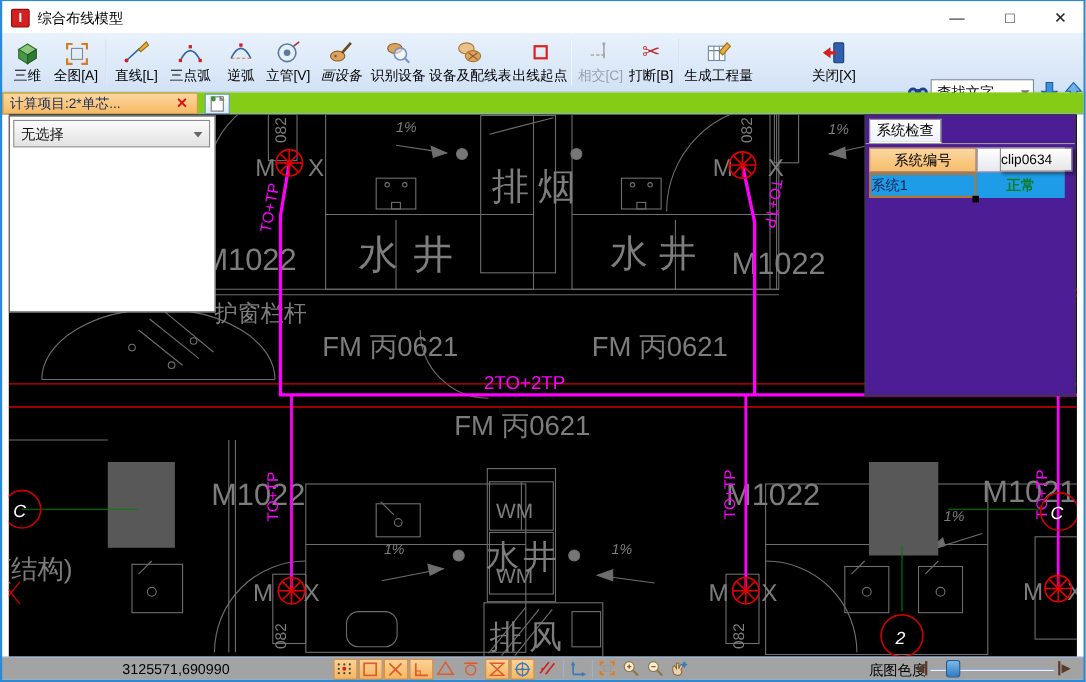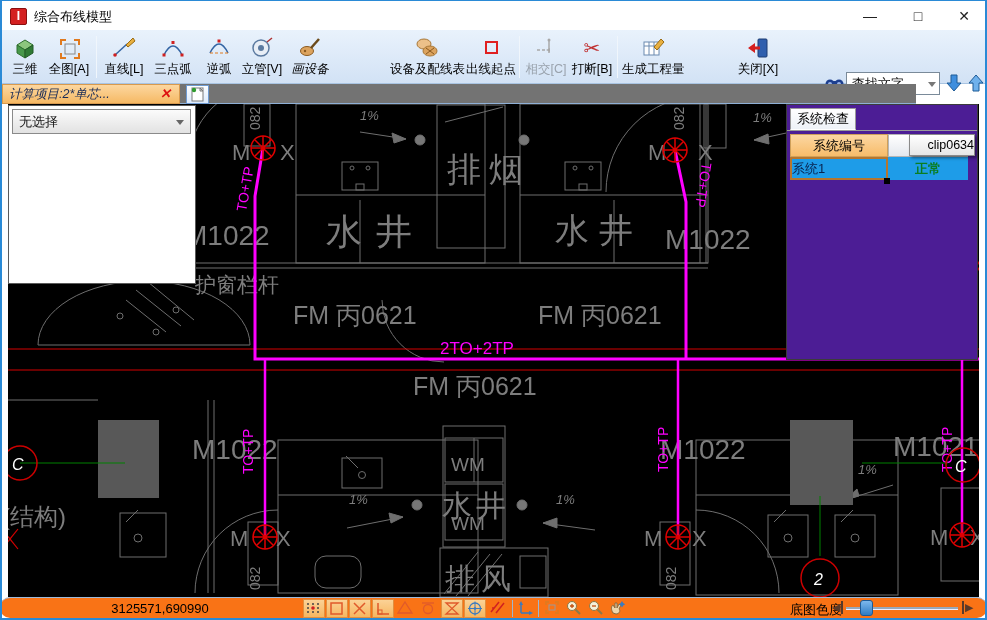--- a/index.html
+++ b/index.html
@@ -15,21 +15,21 @@
   #toolbar{position:absolute;left:0;top:30px;width:987px;height:54px;background:linear-gradient(#e9f2fc,#d2e2f5);border-bottom:1px solid #a9c4e2;}
   .tbtn{position:absolute;top:3px;height:48px;text-align:center;}
   .tbtn .ticon{display:block;height:28px;padding-top:2px;}
   .tbtn .tlabel{display:block;font-size:12.5px;color:#000;white-space:nowrap;line-height:16px;}
   .tbtn.disabled .tlabel{color:#9aa3ad;}
   .tsep{position:absolute;top:6px;width:1px;height:42px;background:#aabfd8;border-right:1px solid #f0f6fc;}
   #searchbox{position:absolute;left:846px;top:42px;width:94px;height:23px;background:#fff;border:1px solid #7a8a99;}
   #searchbox input{position:absolute;left:3px;top:2px;width:72px;border:0;outline:0;font-size:13px;color:#111;background:transparent;}
   #searchchev{position:absolute;right:3px;top:9px;width:0;height:0;border-left:4px solid transparent;border-right:4px solid transparent;border-top:5px solid #777;}
   
-  #tabbar{position:absolute;left:0;top:84px;width:916px;height:20px;background:#737373;border-bottom:1px solid #8fb0d6;font-style:italic;}
+  #tabbar{position:absolute;left:0;top:84px;width:985px;height:20px;background:#84cc16;border-bottom:1px solid #8fb0d6;}
   #calc-tab{position:absolute;left:2px;top:0;width:178px;height:20px;background:linear-gradient(#fcd7a0,#f6b964);border:1px solid #d89a4e;font-size:12.5px;color:#1a2c57;line-height:18px;padding-left:6px;}
   #calc-tab .tabx{position:absolute;right:8px;top:0;color:#dd1111;font-weight:bold;font-size:13px;}
   #newview-btn{position:absolute;left:186px;top:1px;width:23px;height:19px;background:linear-gradient(#fdfeff,#dceafd);border:1px solid #6f9bd2;}
   
   #canvas{position:absolute;left:8px;top:104px;width:971px;height:493px;background:#000;}
   
   #lpanel{position:absolute;left:8px;top:105px;width:188px;height:179px;background:#fff;border:1px solid #5a5a5a;z-index:10;}
   #ldrop{position:absolute;left:3px;top:3px;width:179px;height:25px;background:linear-gradient(#fbfbfb,#e2e2e2);border:1px solid #8a8a8a;font-size:13px;color:#111;line-height:23px;padding-left:6px;}
   #ldrop .chev{position:absolute;right:6px;top:10px;width:0;height:0;border-left:4px solid transparent;border-right:4px solid transparent;border-top:5px solid #666;}
   #ltable{position:absolute;left:3px;top:32px;width:179px;height:141px;border:1px solid #a9a9a9;background:#fff;}
@@ -38,23 +38,23 @@
   
   #rpanel{position:absolute;left:786px;top:104px;width:192px;height:256px;background:#4c1d95;border:1px solid #3c3c3c;z-index:10;}
   #rtab{position:absolute;left:3px;top:3px;width:66px;height:22px;background:linear-gradient(#ffffff,#eef2f7);border:1px solid #9a9a9a;border-bottom:1px solid #fff;font-size:13px;color:#000;text-align:center;line-height:20px;}
   #rtabline{position:absolute;left:0px;top:25px;width:190px;height:1px;background:#9a9a9a;}
   .rhdr{position:absolute;top:29px;height:23px;font-size:13px;text-align:center;line-height:21px;color:#000;}
   .rhdr1{left:3px;width:98px;background:linear-gradient(#fcd7a2,#f7bc6a);border:1px solid #cfa05a;}
   .rhdr2{left:101px;width:80px;background:linear-gradient(#ffffff,#e4e8ee);border:1px solid #b5b5b5;}
   .rrow1{position:absolute;left:3px;top:52px;width:98px;height:23px;background:#1e9ce8;border:2px solid #b5762f;font-size:13px;color:#09234f;line-height:19px;}
   .rrow2{position:absolute;left:101px;top:52px;width:80px;height:23px;background:#1e9ce8;font-size:13px;color:#0a7d23;font-weight:bold;text-align:center;line-height:23px;}
   #rhandle{position:absolute;left:97px;top:73px;width:6px;height:6px;background:#000;z-index:12;}
-  #tooltip{position:absolute;left:122px;top:29px;width:66px;height:22px;background:linear-gradient(#ffffff,#e6e6e6);border:1px solid #8a8a8a;box-shadow:2px 2px 3px rgba(0,0,0,.45);font-size:12.5px;color:#000;text-align:right;line-height:20px;z-index:15;}
-  
-  #statusbar{position:absolute;left:0;top:597px;width:987px;height:21px;background:#f97316;border-top:1px solid #9db9da;z-index:20;border-radius:10px;}
+  #tooltip{position:absolute;left:122px;top:29px;width:66px;height:22px;background:linear-gradient(#ffffff,#e6e6e6);border:1px solid #8a8a8a;box-shadow:2px 2px 3px rgba(0,0,0,.45);font-size:12.5px;color:#000;text-align:left;line-height:20px;z-index:15;}
+  
+  #statusbar{position:absolute;left:0;top:597px;width:987px;height:21px;background:#a3a3a3;border-top:1px solid #9db9da;z-index:20;}
   #coords{position:absolute;left:60px;top:3px;width:200px;text-align:center;font-size:13px;color:#000;}
   .sbtn{position:absolute;top:1px;width:22px;height:19px;}
   .sbtn.on{background:linear-gradient(#fbd296,#f6b660);border:1px solid #e08f3f;}
   .ssep{position:absolute;top:2px;width:1px;height:17px;background:#9fb6cf;}
   #base-label{position:absolute;left:790px;top:3px;font-size:13px;color:#000;}
   .slend{position:absolute;top:3px;font-size:11px;color:#5a3a2a;}
   #sltrack{position:absolute;left:846px;top:9px;width:112px;height:3px;background:#98a8ba;border-bottom:1px solid #eef;}
   #slthumb{position:absolute;left:860px;top:2px;width:13px;height:16px;background:linear-gradient(#7db8ec,#2f7cc4);border:1px solid #1d5a96;border-radius:3px;}
   svg text{font-family:"Liberation Sans",sans-serif;}
 </style>
@@ -121,20 +121,28 @@
           </svg></span>
       <span class="tlabel">立管[V]</span>
     </div>
     <div class="tbtn" style="left:286px;width:48px;font-style:italic;">
       <span class="ticon"><svg width="26" height="26">
             <ellipse cx="10" cy="16" rx="6.5" ry="4.5" fill="#dca35e" stroke="#8a5a20"></ellipse>
             <line x1="14" y1="13" x2="22" y2="4" stroke="#6b4a1a" stroke-width="2.5"></line>
             <circle cx="8" cy="16" r="1.2" fill="#8a5a20"></circle>
           </svg></span>
       <span class="tlabel">画设备</span>
+    </div>
+    <div class="tbtn" style="left:336px;width:52px;">
+      <span class="ticon"><svg width="26" height="26">
+            <ellipse cx="10" cy="9" rx="6.5" ry="4.5" fill="#dca35e" stroke="#8a5a20"></ellipse>
+            <circle cx="15" cy="14" r="5.5" fill="rgba(255,255,255,.55)" stroke="#7a93c9" stroke-width="1.5"></circle>
+            <line x1="19" y1="18" x2="23" y2="22" stroke="#7a93c9" stroke-width="2"></line>
+          </svg></span>
+      <span class="tlabel">识别设备</span>
     </div>
     <div class="tbtn" style="left:390px;width:74px;">
       <span class="ticon"><svg width="26" height="26">
             <ellipse cx="10" cy="9" rx="7" ry="5" fill="#ecc089" stroke="#a87838"></ellipse>
             <ellipse cx="16" cy="16" rx="7" ry="5" fill="#dca35e" stroke="#a87838"></ellipse>
             <line x1="12" y1="13" x2="20" y2="19" stroke="#8a5a20"></line>
             <line x1="20" y1="13" x2="12" y2="19" stroke="#8a5a20"></line>
           </svg></span>
       <span class="tlabel">设备及配线表</span>
     </div>

